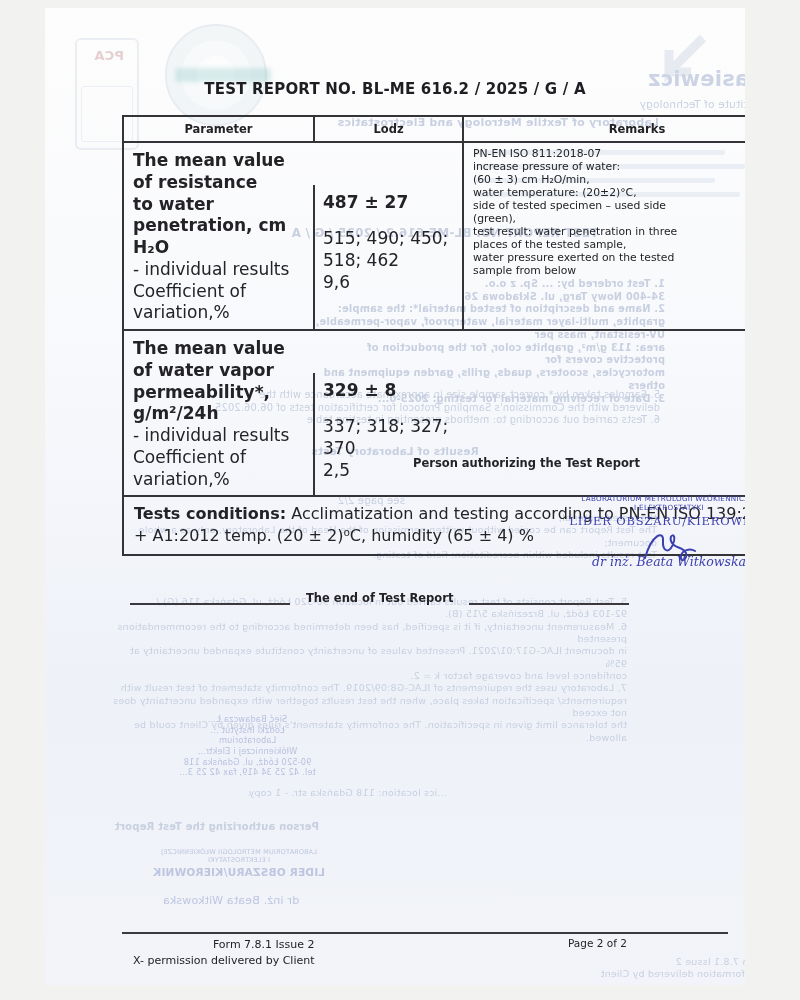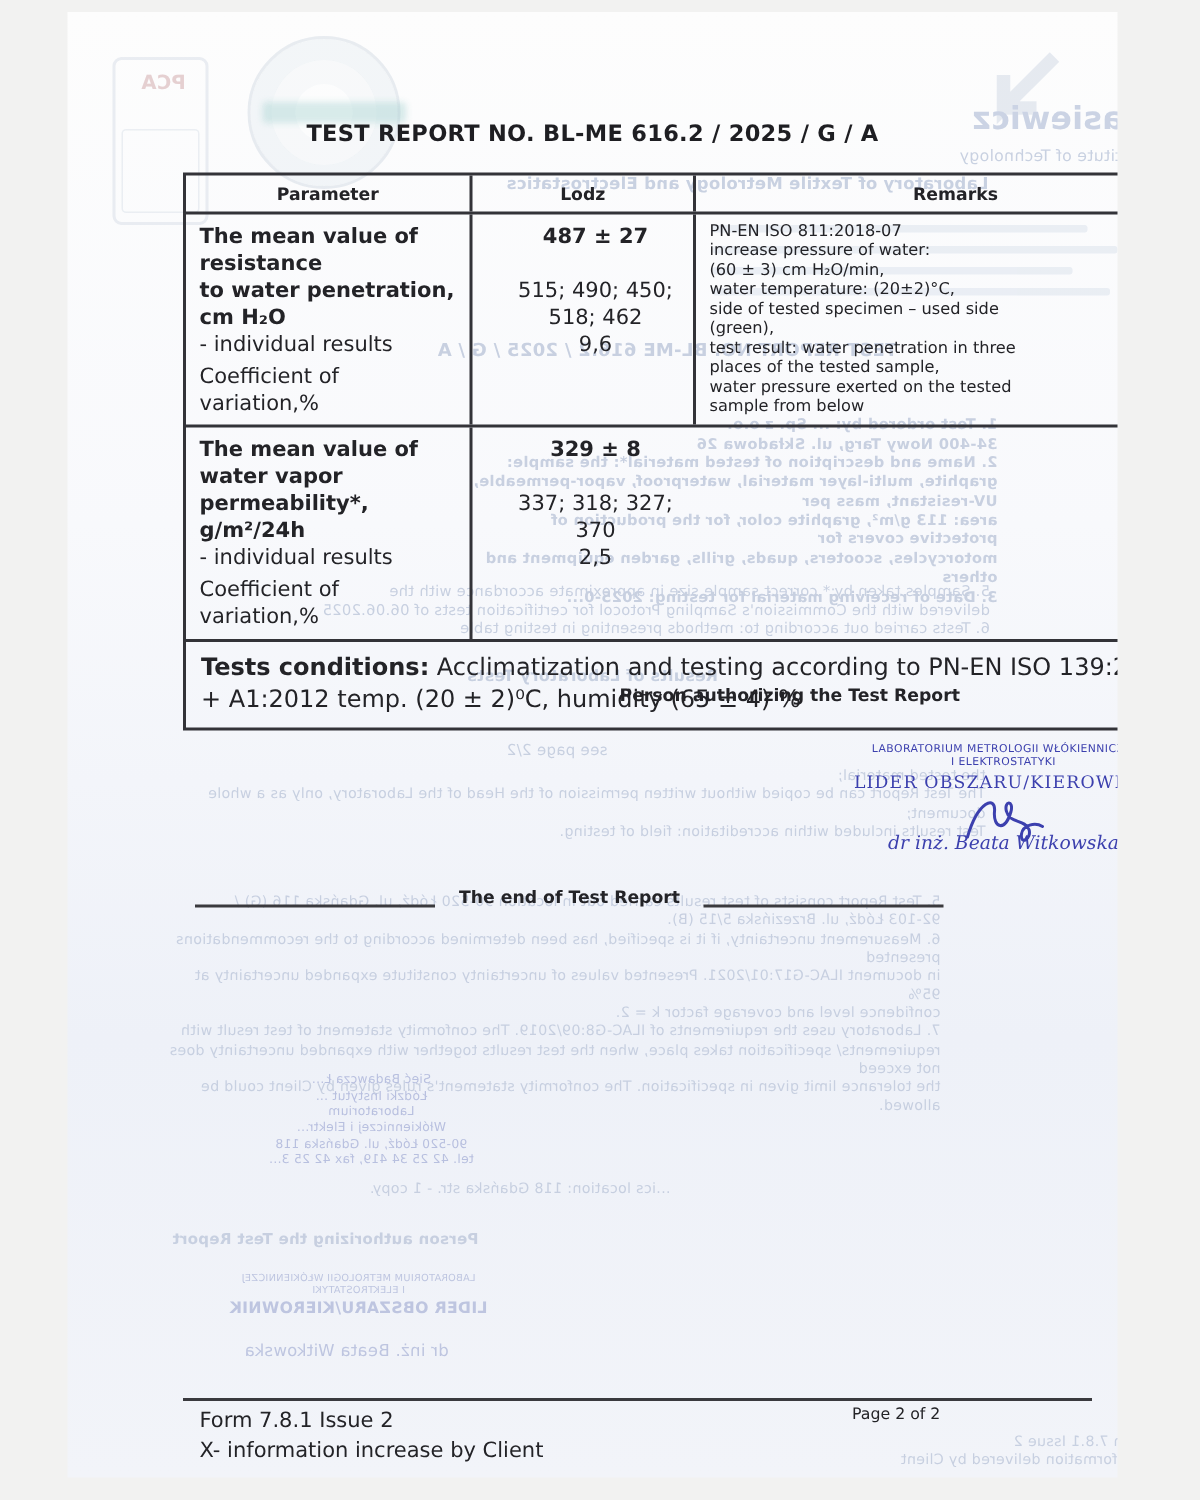--- a/index.html
+++ b/index.html
@@ -46,22 +46,22 @@
   .doc-title {
     position:absolute; left:0; top:72px; width:100%;
     text-align:center; font-weight:bold; font-size:15px; letter-spacing:.2px; color:#1e1e22;
   }
   .rpt-table { position:absolute; left:77px; top:107px; width:690px; border:2px solid #333338; }
   .t-head, .t-row { display:grid; grid-template-columns:189px 149px 1fr; }
   .t-head { border-bottom:2px solid #333338; }
   .th { padding:5px 4px; text-align:center; font-weight:bold; font-size:11.5px; }
   .th + .th, .cell + .cell { border-left:2px solid #333338; }
   .t-row { border-bottom:2px solid #333338; }
-  .cell { padding:7px 8px 5px 9px; font-size:14px; line-height:1.28; }
-  .cell.val { text-align:center; padding-left:21px; padding-right:4px; }
+  .cell { padding:7px 8px 5px 9px; font-size:17px; line-height:1.28; }
+  .cell.val { padding-left:8px; padding-right:4px;margin-top:42px; }
   .p-main { font-weight:bold; min-height:36px; white-space:pre-line; }
   .v-main { font-weight:bold; min-height:36px; }
   .p-sub1, .v-sub1 { min-height:21px; }
   .row-1 { min-height:138px; }
   .row-2 { min-height:85px; }
   .cell.rm { font-size:10.8px; line-height:1.2; padding-top:5px; }
   .rm-strong { font-weight:bold; }
   .rm-strong:empty { display:none; }
   .rm-text { white-space:pre-line; }
   .cond { padding:6px 10px 8px 10px; font-size:16px; line-height:1.35; }
@@ -72,21 +72,21 @@
   
   .stamp { position:absolute; left:500px; top:486px; width:248px; text-align:center; }
   .stamp .s1 { font-size:7.2px; letter-spacing:.3px; line-height:1.3; }
   .stamp .s3 { font-family:"DejaVu Serif", serif; font-size:11.5px; letter-spacing:.8px; margin-top:1px; }
   .stamp .signer { font-family:"DejaVu Serif", serif; font-style:italic; font-size:12.5px; margin-top:26px; }
   .stamp svg.sig { position:absolute; left:95px; top:34px; }
   .end-group { position:absolute; left:85px; top:566px; display:flex; align-items:flex-end; gap:16px; }
   .end-rule { width:160px; height:13px; border-bottom:2px solid #3a3a3e; }
   .end-text { font-weight:bold; font-size:11.5px; padding-bottom:0px;margin-top:17px; }
   .footer-rule { position:absolute; left:77px; top:924px; width:606px; border-top:2px solid #3a3a3e; }
-  .footer-left { position:absolute; left:88px; top:929px; font-size:14px; line-height:1.45; }
+  .footer-left { position:absolute; left:88px; top:929px; font-size:11px; line-height:1.45;text-align:right; }
   .footer-page { position:absolute; left:523px; top:929px; font-size:10.5px; }
 </style>
 </head>
 <body>
 
 <div class="sheet">
 
   <div class="bleed-layer">
     <div class="pca-box"></div>
     <div class="pca-box-inner"></div>
@@ -217,18 +217,18 @@
 
     <div class="end-group">
       <div class="end-rule"></div>
       <div class="end-text">The end of Test Report</div>
       <div class="end-rule"></div>
     </div>
 
     <div class="footer-rule"></div>
     <div class="footer-left">
       <div>Form 7.8.1  Issue 2</div>
-      <div>X- information increase by Client</div>
+      <div>X- permission delivered by Client</div>
     </div>
     <div class="footer-page">Page 2 of  2</div>
 
   </div>
 </div>
 
 </body></html>

